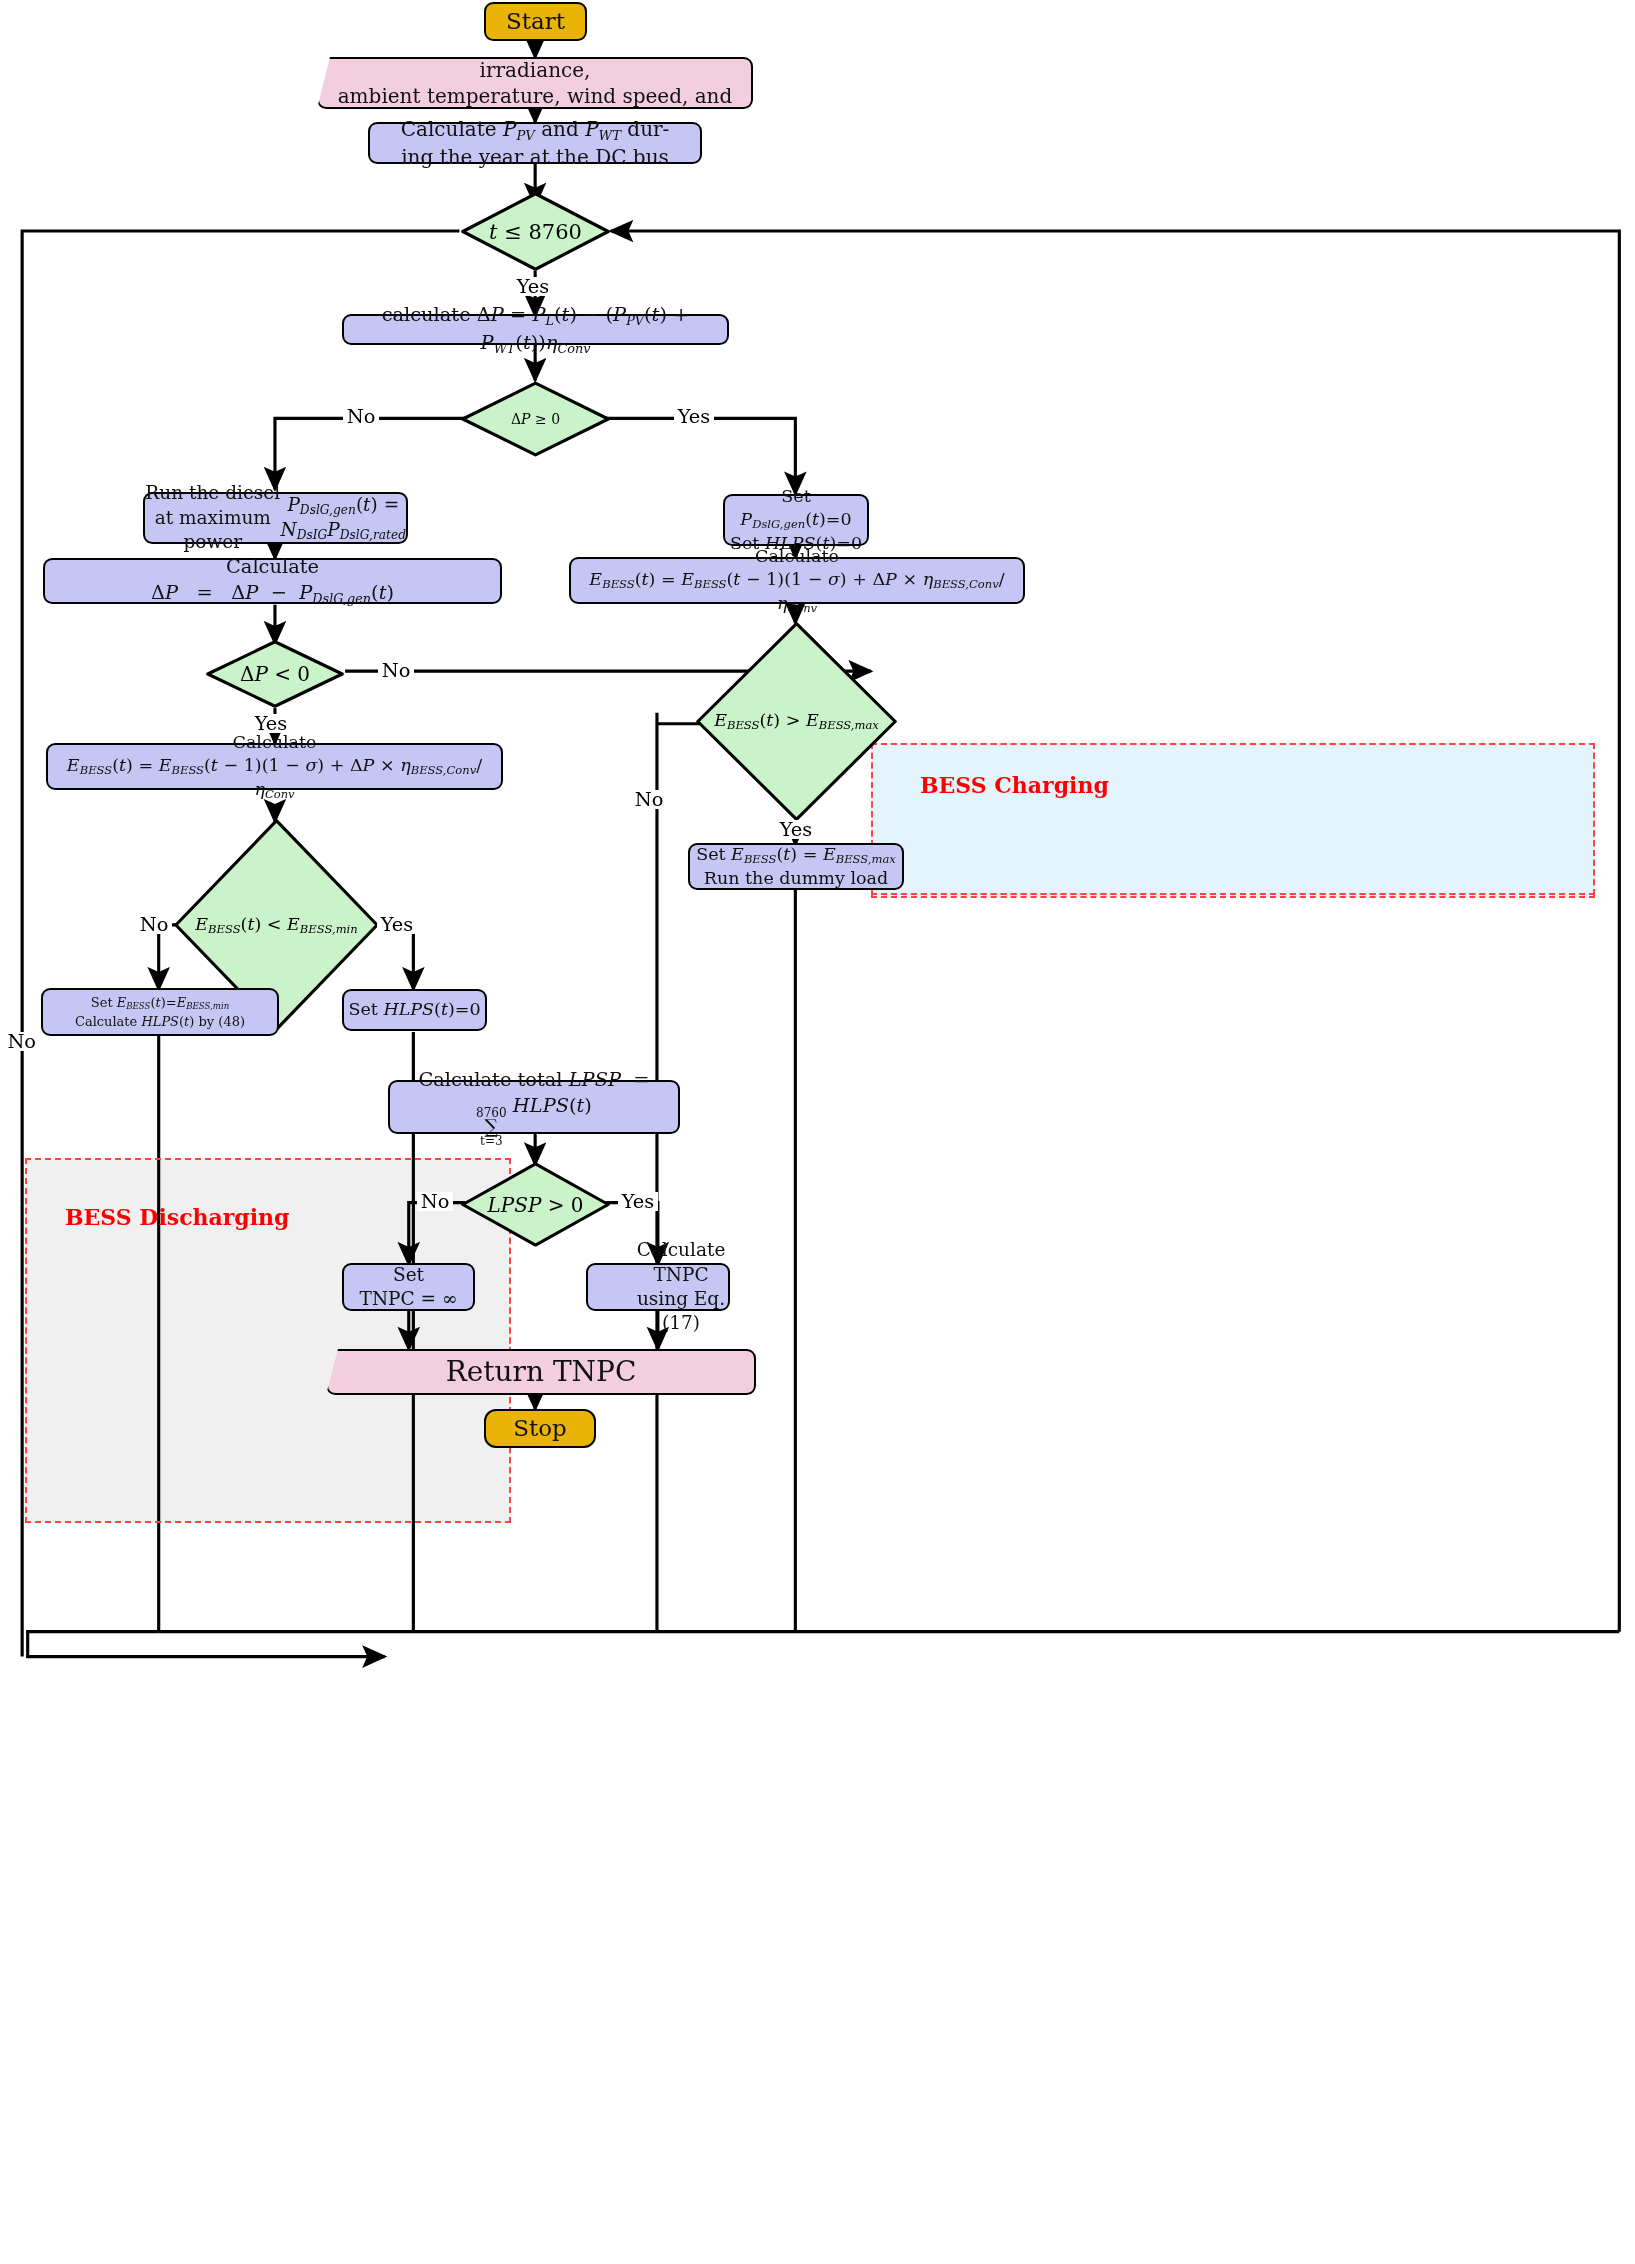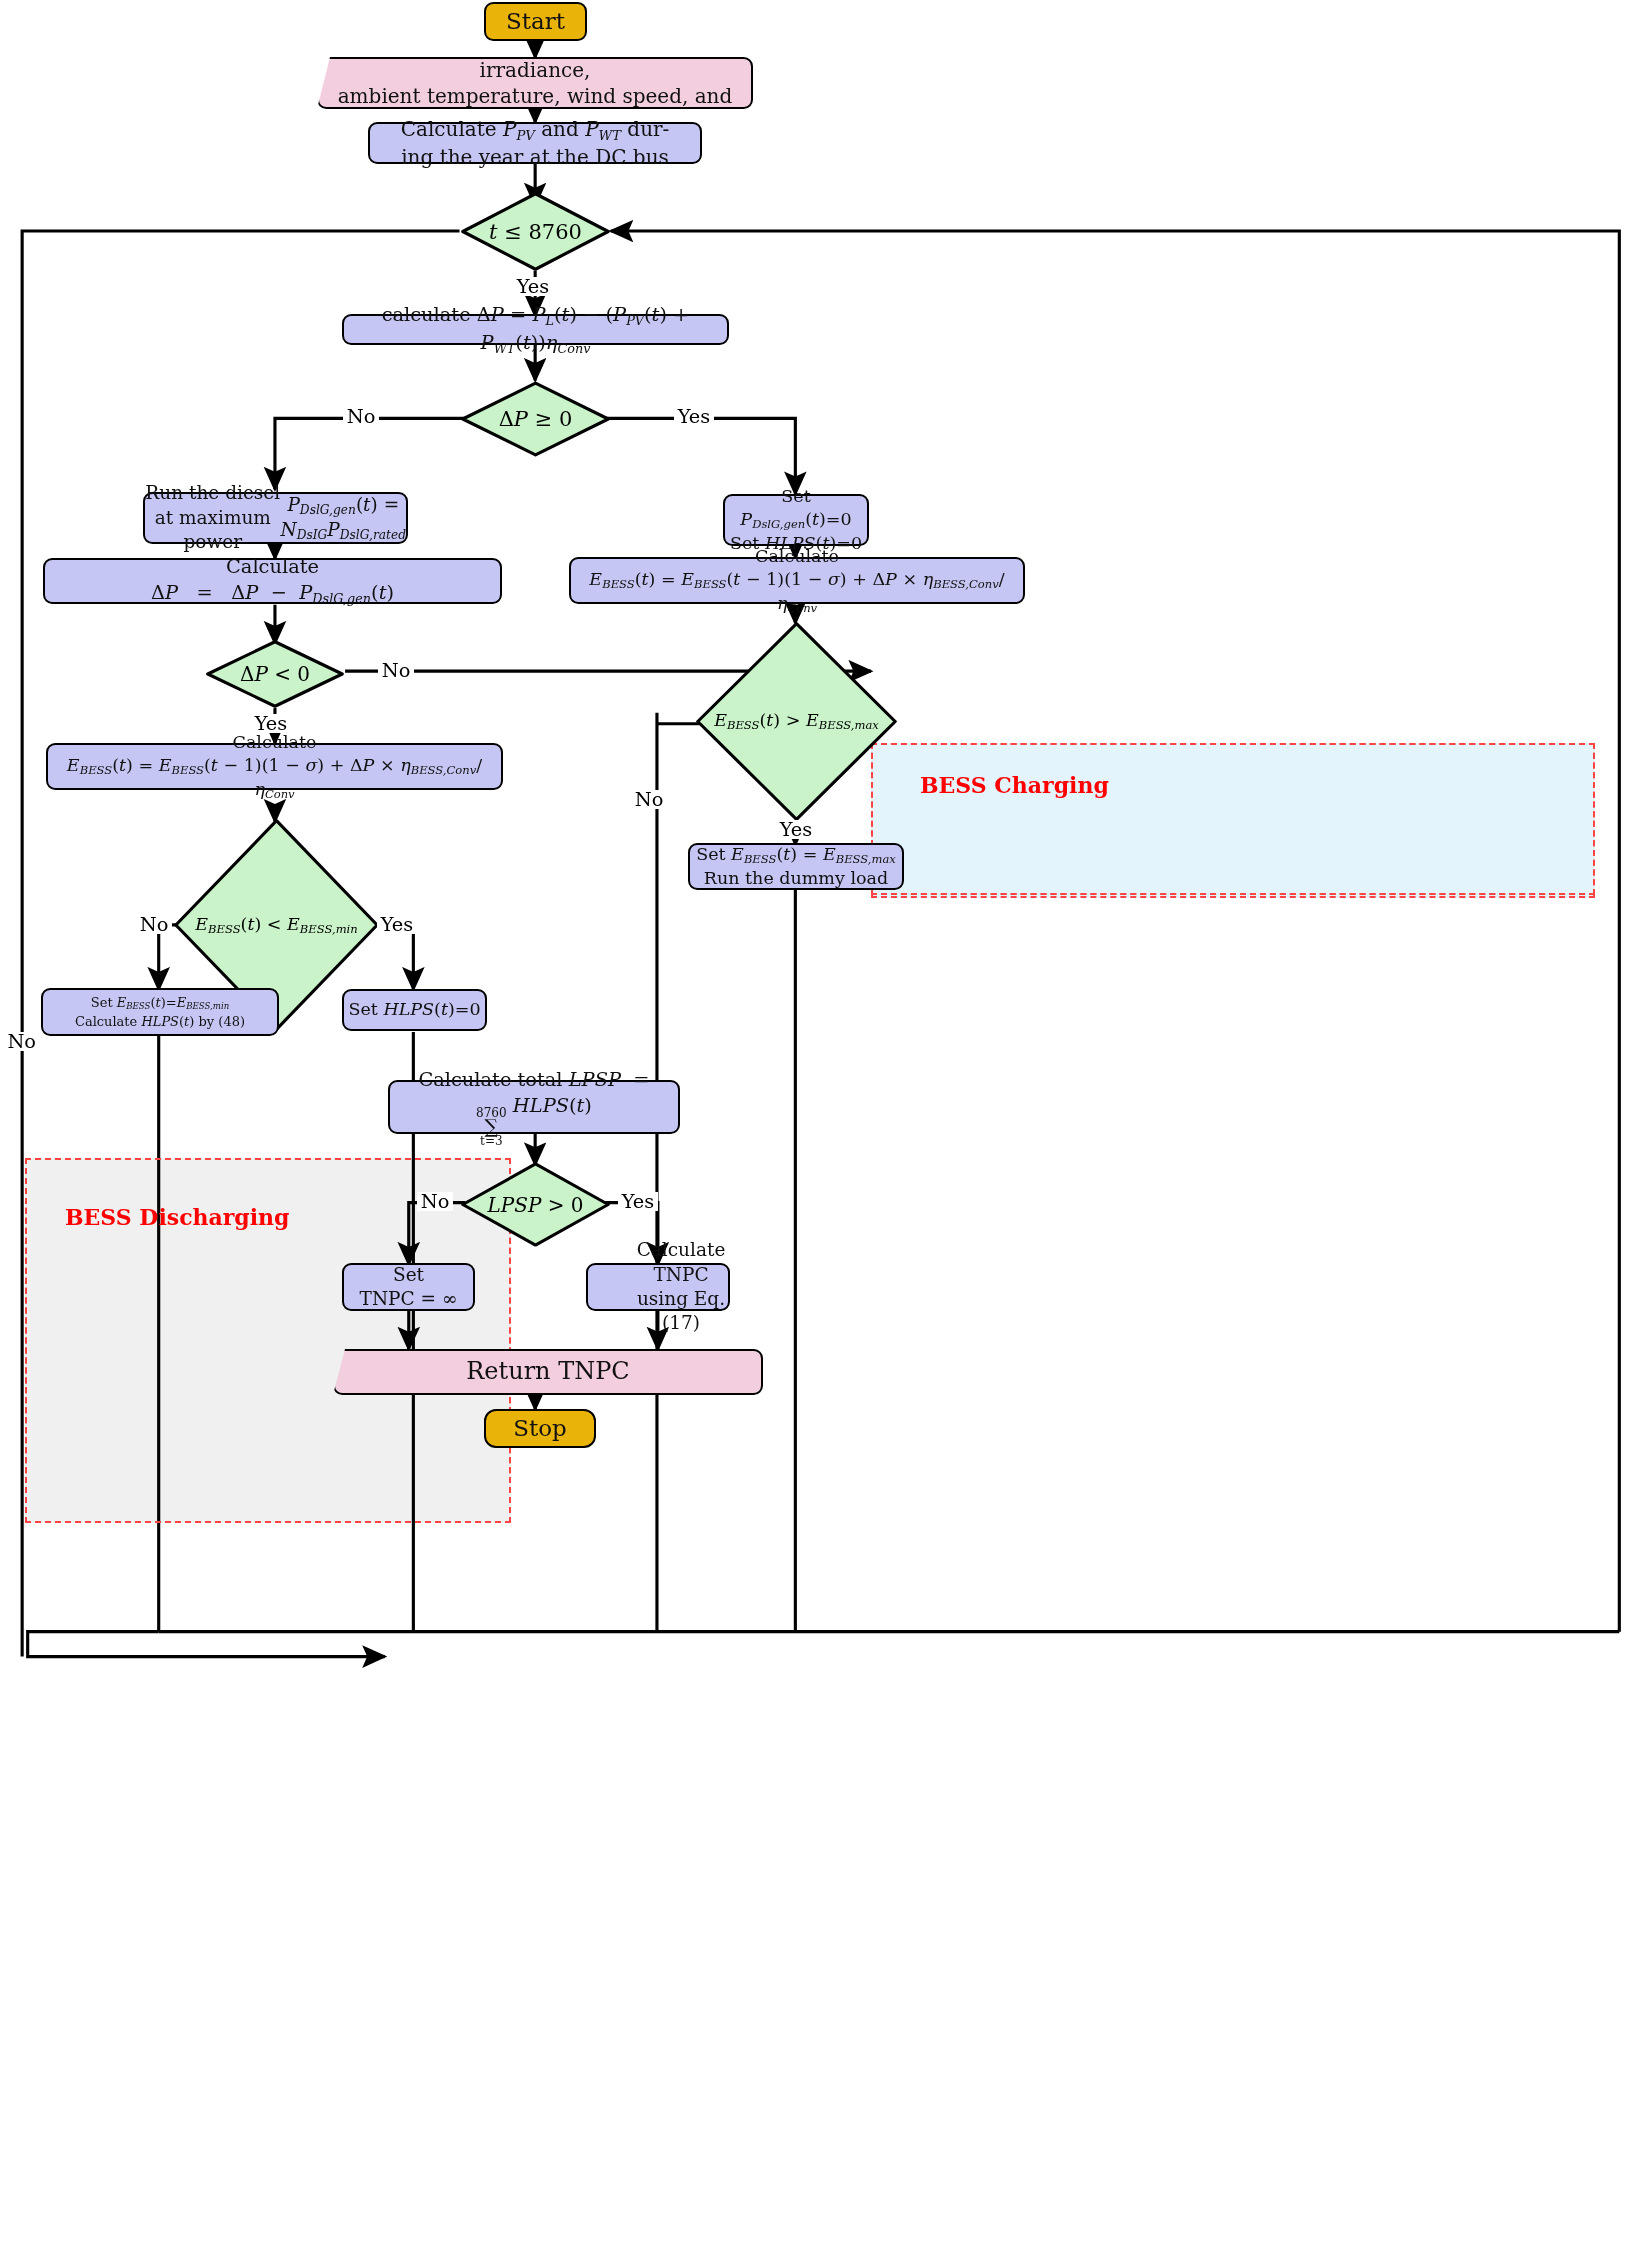--- a/index.html
+++ b/index.html
@@ -138,21 +138,21 @@
   </div>
 
   <div class="node rect proc" style="left:342px;top:314px;width:387px;height:31px;font-size:19.4px;">
     <span>calculate&nbsp;Δ<i>P</i> = <i>P<span class="sub">L</span></i>(<i>t</i>) − (<i>P<span class="sub">PV</span></i>(<i>t</i>) + <i>P<span class="sub">WT</span></i>(<i>t</i>))<i>η<span class="sub">Conv</span></i></span>
   </div>
 
   <div class="diaWrap" style="left:460px;top:380px;width:151px;height:78px;">
     <svg width="151" height="78" viewBox="0 0 164 84">
         <polygon points="82,3 161,42 82,81 3,42" fill="#caf3ca" stroke="#000" stroke-width="3.4" stroke-linejoin="round"></polygon>
       </svg>
-    <div class="diaLabel" style="font-size:21px;">
+    <div class="diaLabel" style="font-size:14px;">
         <span>Δ<i>P</i> ≥ 0</span>
       </div>
   </div>
 
   <div class="node rect proc" style="left:143px;top:492px;width:265px;height:52px;font-size:18.5px;">
     <span>Run the diesel at maximum power</span>
     <span><i>P<span class="sub">DslG,gen</span></i>(<i>t</i>) = <i>N<span class="sub">DsIG</span></i><i>P<span class="sub">DslG,rated</span></i></span>
   </div>
 
   <div class="node rect proc" style="left:43px;top:558px;width:459px;height:46px;font-size:19.4px;flex-direction:column;">
@@ -238,21 +238,21 @@
   <div class="node rect proc" style="left:342px;top:1263px;width:133px;height:48px;font-size:18.5px;flex-direction:column;">
     <span>Set</span>
     <span>TNPC = ∞</span>
   </div>
 
   <div class="node rect proc" style="left:586px;top:1263px;width:144px;height:48px;font-size:18.5px;flex-direction:column;padding-left:46px;">
     <span>Calculate TNPC</span>
     <span>using Eq. (17)</span>
   </div>
 
-  <div class="node io" style="left:333px;top:1349px;width:430px;height:46px;font-size:24px;
+  <div class="node io" style="left:326px;top:1349px;width:430px;height:46px;font-size:28px;
               clip-path:polygon(12px 0,100% 0,100% 100%,0 100%);">
     <span>Return TNPC</span>
   </div>
 
   <div class="node rect term" style="left:484px;top:1409px;width:112px;height:39px;font-size:23px;border-radius:12px;">Stop</div>
 
   <div class="edgeLabel" style="left:513px;top:277px;font-size:19.4px;">Yes</div>
   <div class="edgeLabel" style="left:3.7px;top:1032px;font-size:19.4px;">No</div>
 
   <div class="edgeLabel" style="left:343px;top:407px;font-size:19.4px;">No</div>

